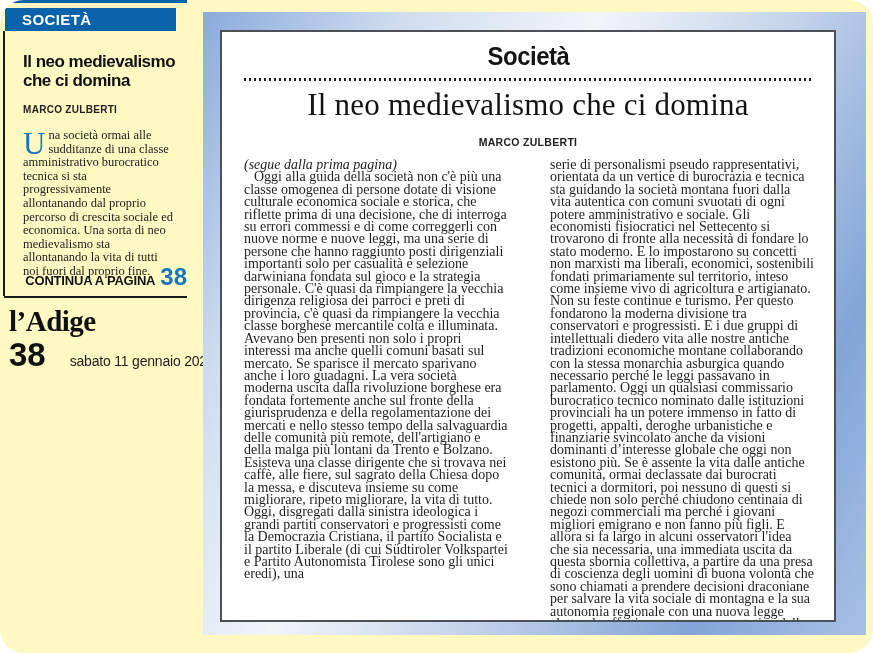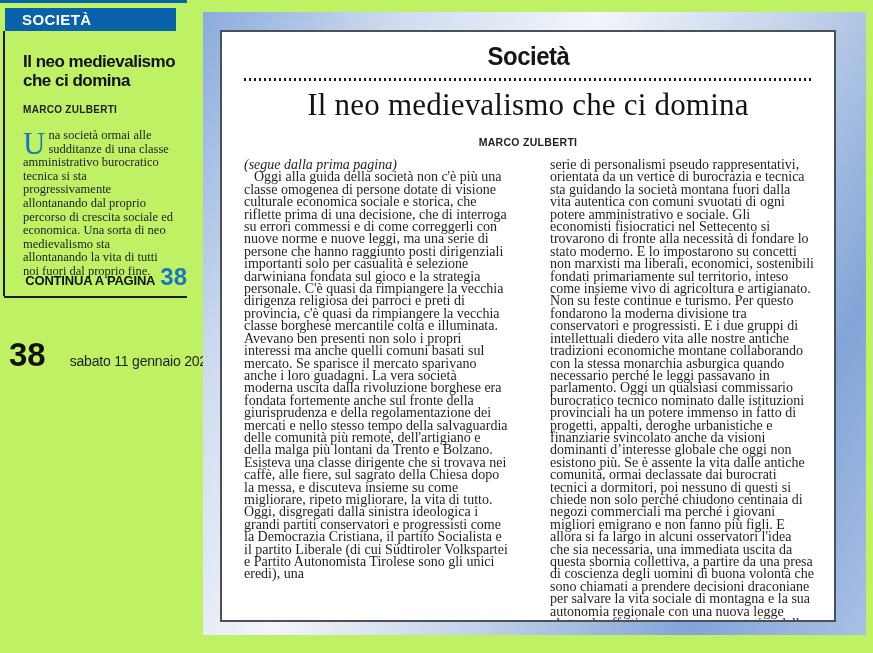--- a/index.html
+++ b/index.html
@@ -2,23 +2,24 @@
 <html style="--brand-blue: #0a62ab; --accent-blue: #1b75bf;"><head>
 <meta charset="utf-8">
 <style>
   :root{
     --brand-blue:#0a62ab;
     --accent-blue:#1b75bf;
     --ink:#1c1c1c;
   }
   html,body{margin:0;padding:0;background:#fff;}
   .canvas{
-    position:relative;width:873px;height:653px;background:#bef264;
+    position:relative;width:873px;height:653px;background:#fef9c3;
     font-family:"Liberation Sans",sans-serif;color:var(--ink);
     overflow:hidden;
+    border-radius:24px;
   }
   
   .top-rule{position:absolute;left:0;top:0;width:187px;height:3px;background:var(--brand-blue);}
   .kicker-bar{
     position:absolute;left:5px;top:8px;width:171px;height:23px;box-sizing:border-box;
     background:var(--brand-blue);color:#fff;padding-left:17px;
     font-weight:bold;font-size:15px;line-height:23px;letter-spacing:.4px;
   }
   .v-rule{position:absolute;left:3px;top:31px;width:2px;height:265px;background:#1b1b1b;}
   .sb-title{
@@ -105,20 +106,21 @@
   <div class="sb-summary">
     <span class="dropcap">U</span><span>na società ormai alle sudditanze di una classe amministrativo burocratico tecnica si sta progressivamente allontanando dal proprio percorso di crescita sociale ed economica. Una sorta di neo medievalismo sta allontanando la vita di tutti noi fuori dal proprio fine.</span>
   </div>
 
   <div class="sb-continua">
     <span class="lbl">CONTINUA A PAGINA</span>
     <span class="num">38</span>
   </div>
   <div class="h-rule"></div>
 
+  <div class="masthead">l’Adige</div>
   <div class="pageno-row">
     <span class="num">38</span>
     <span class="date">sabato 11 gennaio 2025</span>
   </div>
 
   <div class="viewer-frame">
     <div class="page">
 
       <div class="pg-section">
         <span>Società</span>

